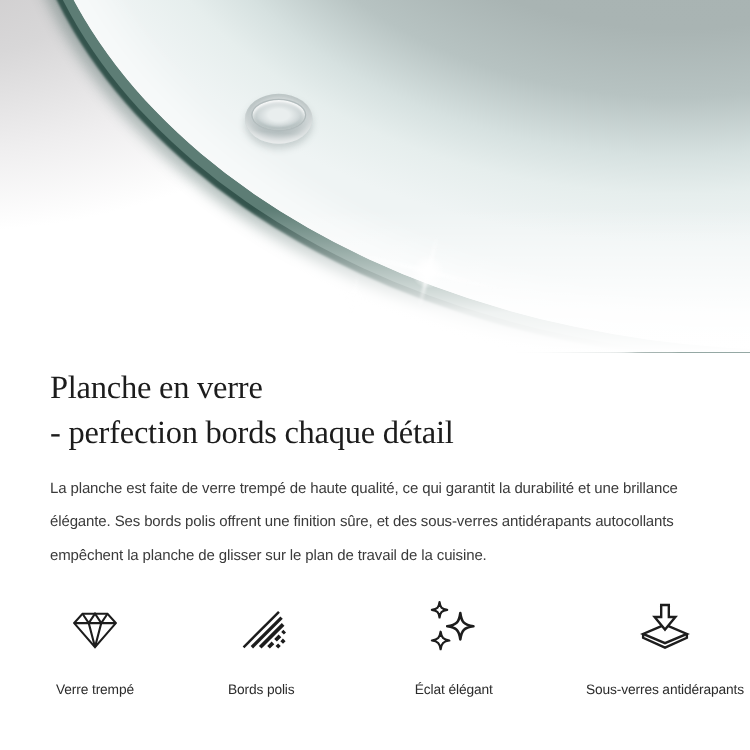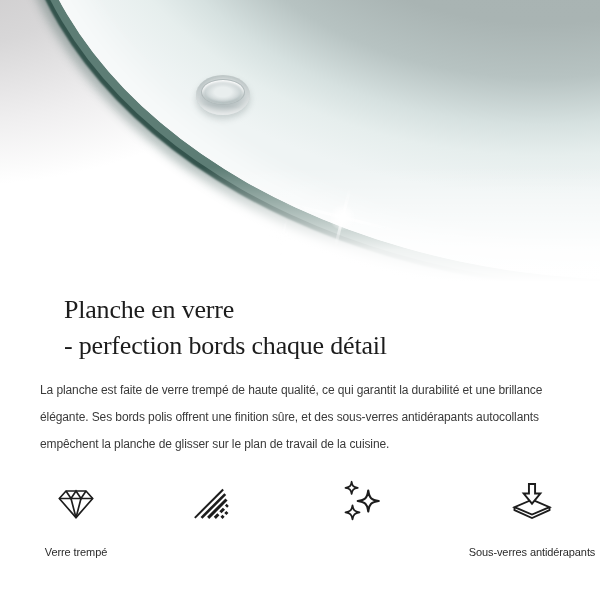--- a/index.html
+++ b/index.html
@@ -55,21 +55,21 @@
     background: radial-gradient(circle, #fff 15%, rgba(255,255,255,0.75) 35%, transparent 70%); }
   .sparkle-small .sp-h { left:0; top:17px; width:36px; height:2px; }
   .sparkle-small .sp-v { left:17px; top:0; width:2px; height:36px; }
   .sparkle-small .sp-core { left:10px; top:10px; width:16px; height:16px;
     background: radial-gradient(circle, #fff 20%, rgba(255,255,255,0.6) 40%, transparent 70%); }
 
   
   .text-block { padding:10px 40px 0 40px; }
   .title {
     font-family:"Liberation Serif", serif; font-weight:400;
-    font-size:26px; line-height:36px; letter-spacing:-0.2px; color:#1c1c1c;margin-left:24px;
+    font-size:26px; line-height:36px; letter-spacing:-0.2px; color:#1c1c1c;
   }
   .description {
     margin-top:13px; width:530px;
     font-size:12px; line-height:27px; letter-spacing:-0.1px; color:#3a3a3a;
   }
 
   
   .features { position:relative; margin-top:20px; height:80px; }
   .feature { position:absolute; top:0; text-align:center; }
   .feature .icon-wrap { height:44px; display:flex; align-items:flex-end; justify-content:center; }
@@ -128,30 +128,32 @@
     <div class="feature f2">
       <div class="icon-wrap">
         <svg width="40" height="40" viewBox="0 0 48 48" stroke="#1d1d1d" fill="none">
           <line x1="7" y1="43" x2="41" y2="9" stroke-width="2.4"></line>
           <line x1="15" y1="43" x2="43.5" y2="14.5" stroke-width="3.2"></line>
           <line x1="23" y1="43" x2="45" y2="21" stroke-width="3.6"></line>
           <line x1="31" y1="43" x2="46.5" y2="27.5" stroke-width="3.6" stroke-dasharray="6 3.5"></line>
           <line x1="39" y1="43" x2="47.5" y2="34.5" stroke-width="3.6" stroke-dasharray="3.5 3"></line>
         </svg>
       </div>
+      <div class="feature-label">Bords polis</div>
     </div>
 
     <div class="feature f3">
       <div class="icon-wrap">
         <svg width="42" height="42" viewBox="0 0 48 48" fill="none" stroke="#1d1d1d" stroke-linejoin="round">
           <path stroke-width="2.4" d="M30 12 C31.2 20.5 33.5 22.8 42 24 C33.5 25.2 31.2 27.5 30 36 C28.8 27.5 26.5 25.2 18 24 C26.5 22.8 28.8 20.5 30 12 Z"></path>
           <path stroke-width="2" d="M11 2 C11.7 7 13 8.3 18 9 C13 9.7 11.7 11 11 16 C10.3 11 9 9.7 4 9 C9 8.3 10.3 7 11 2 Z"></path>
           <path stroke-width="2" d="M12 29 C12.8 34.5 14.5 36.2 20 37 C14.5 37.8 12.8 39.5 12 45 C11.2 39.5 9.5 37.8 4 37 C9.5 36.2 11.2 34.5 12 29 Z"></path>
         </svg>
       </div>
+      <div class="feature-label">Éclat élégant</div>
     </div>
 
     <div class="feature f4">
       <div class="icon-wrap">
         <svg width="42" height="42" viewBox="0 0 48 48" fill="none" stroke="#1d1d1d" stroke-width="2.2" stroke-linejoin="miter">
           <path d="M4 31 V34.5 L24 43.5 L44 34.5 V31"></path>
           <path d="M24 22.5 L44 31 L24 39.5 L4 31 Z"></path>
           <path d="M20.5 4.5 H27.5 V15.5 H33.5 L24 27 L14.5 15.5 H20.5 Z" fill="#ffffff"></path>
         </svg>
       </div>

